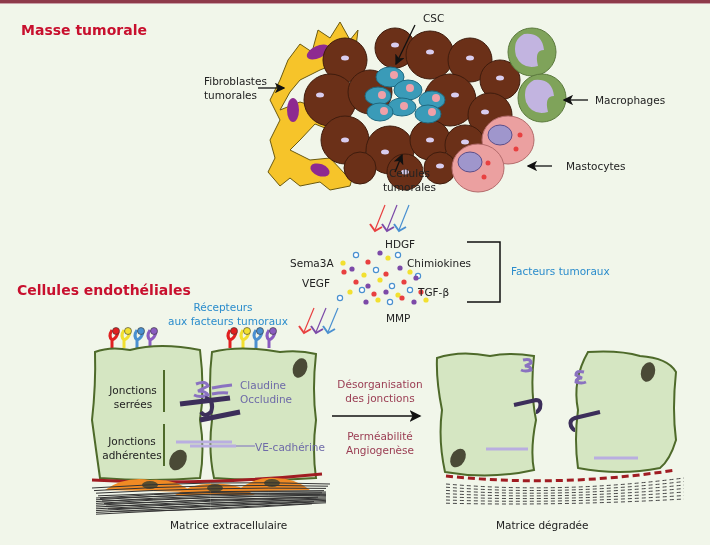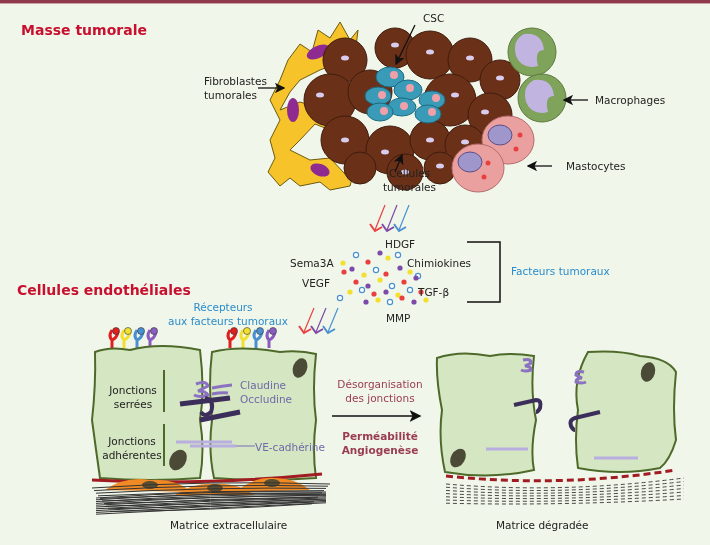--- a/index.html
+++ b/index.html
@@ -327,19 +327,19 @@
 <div class="lbl purple" style="left:240px;top:378px;">
   <div>Claudine</div>
   <div>Occludine</div>
 </div>
 <div class="lbl purple" style="left:255px;top:440px;">VE-cadhérine</div>
 
 <div class="lbl maroon center" style="left:330px;top:377px;width:100px;">
   <div>Désorganisation</div>
   <div>des jonctions</div>
 </div>
-<div class="lbl maroon center" style="left:330px;top:429px;width:100px;font-weight:bold;">
+<div class="lbl maroon center" style="left:330px;top:429px;width:100px;">
   <div>Perméabilité</div>
   <div>Angiogenèse</div>
 </div>
 
 <div class="lbl" style="left:170px;top:518px;">Matrice extracellulaire</div>
 <div class="lbl" style="left:496px;top:518px;text-align:center;">Matrice dégradée</div>
 
 </body></html>

